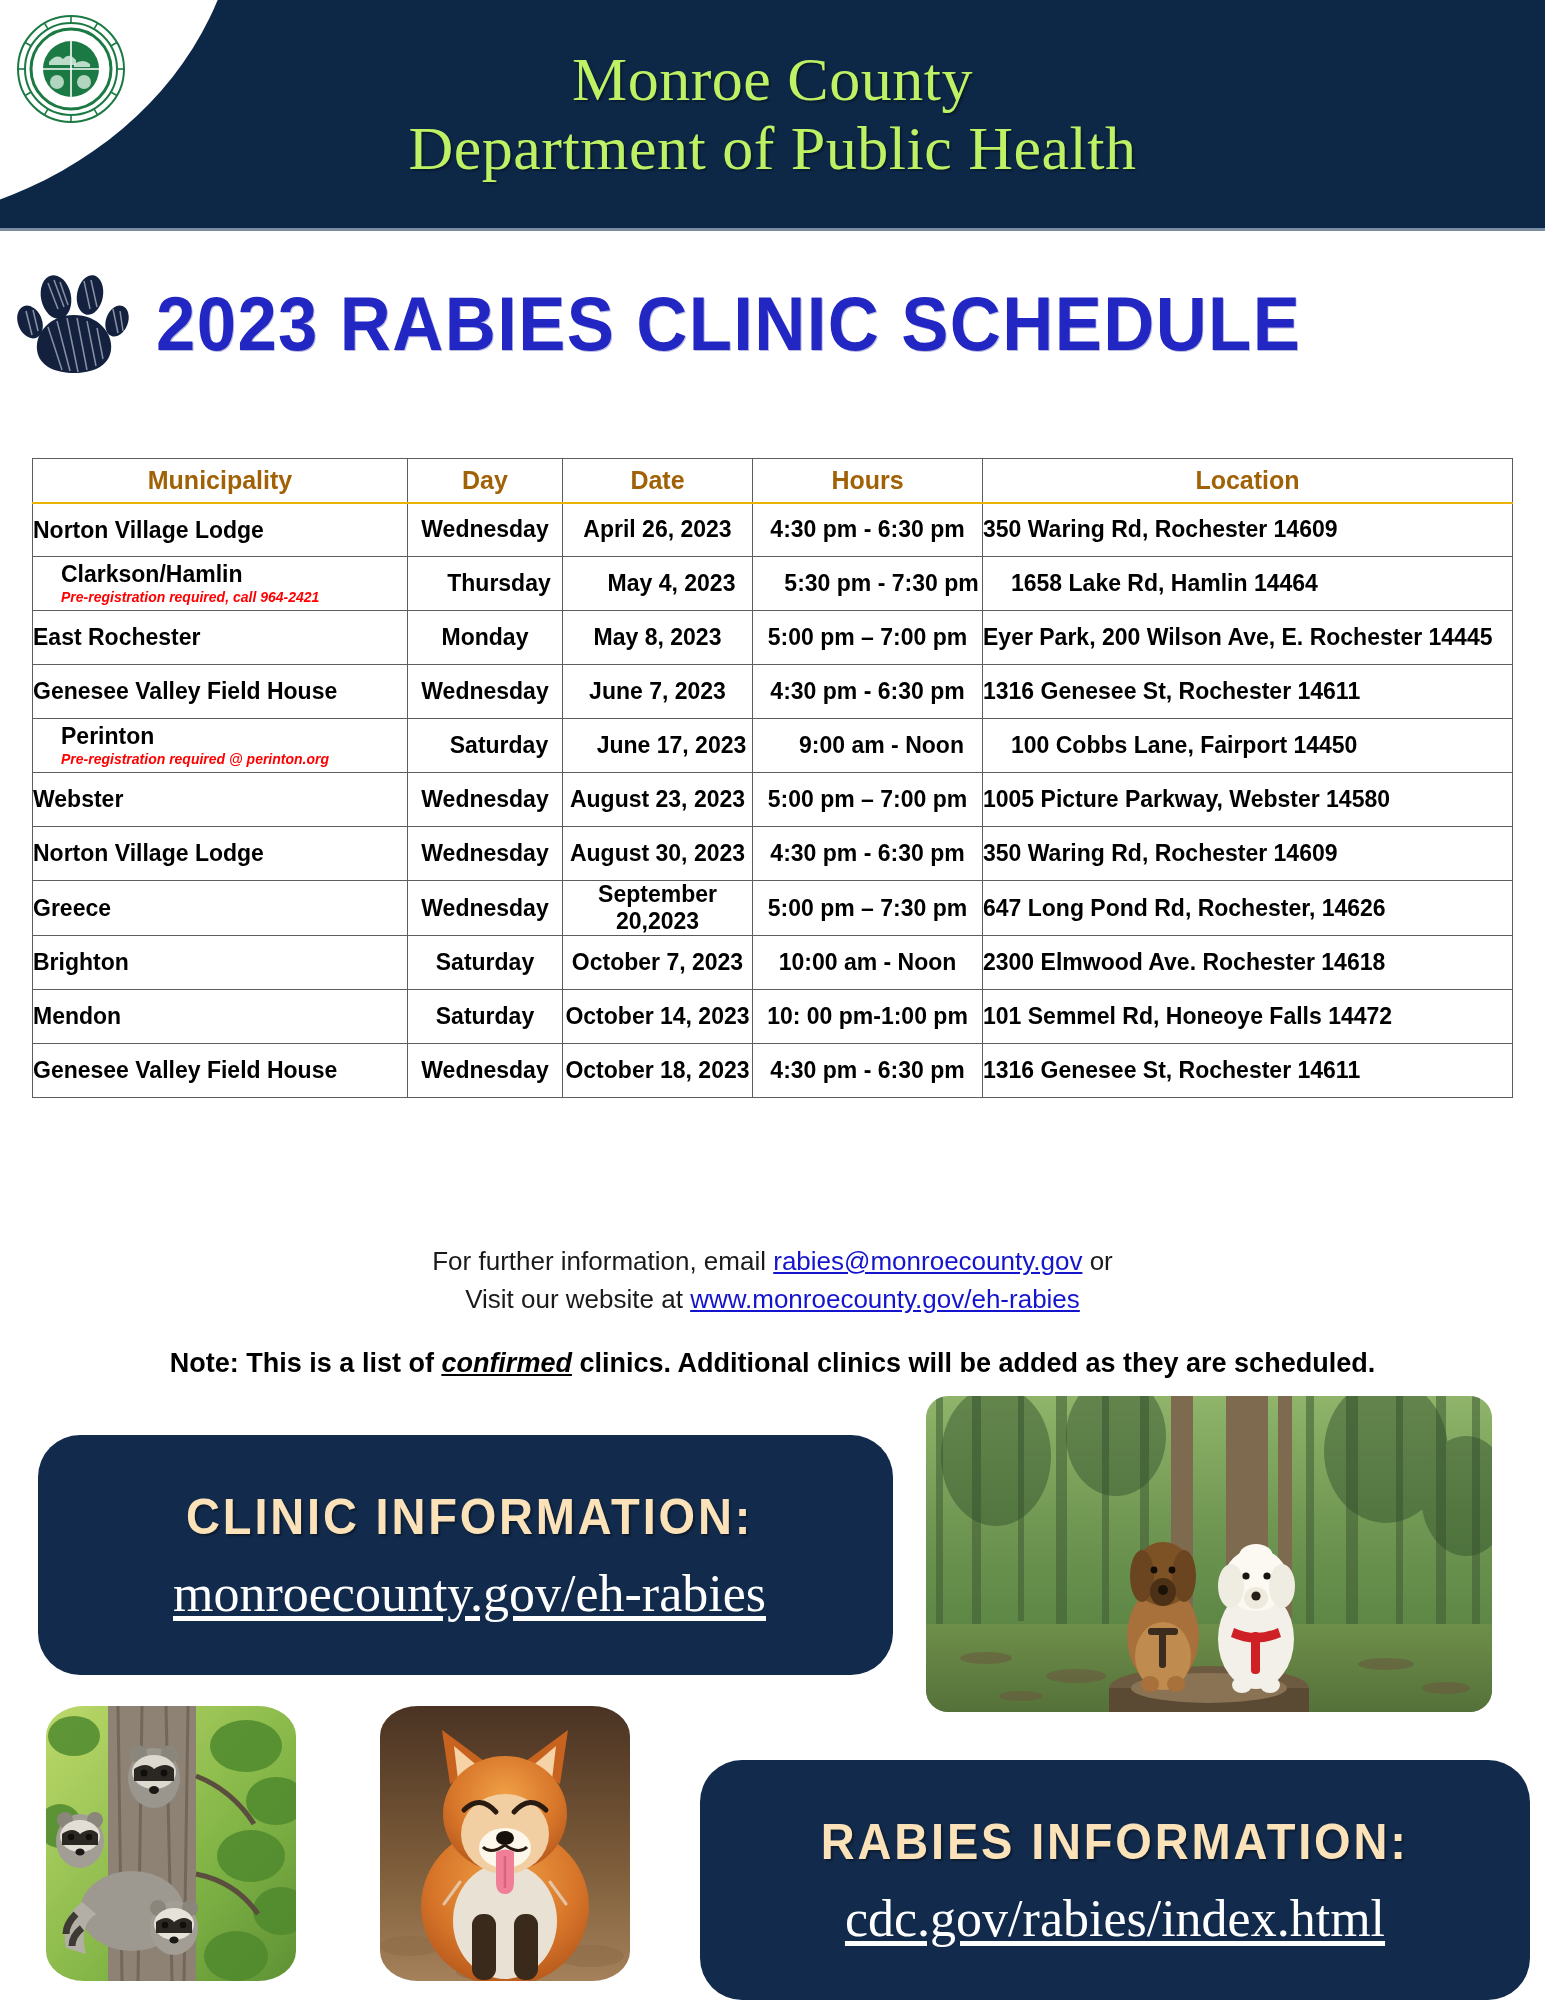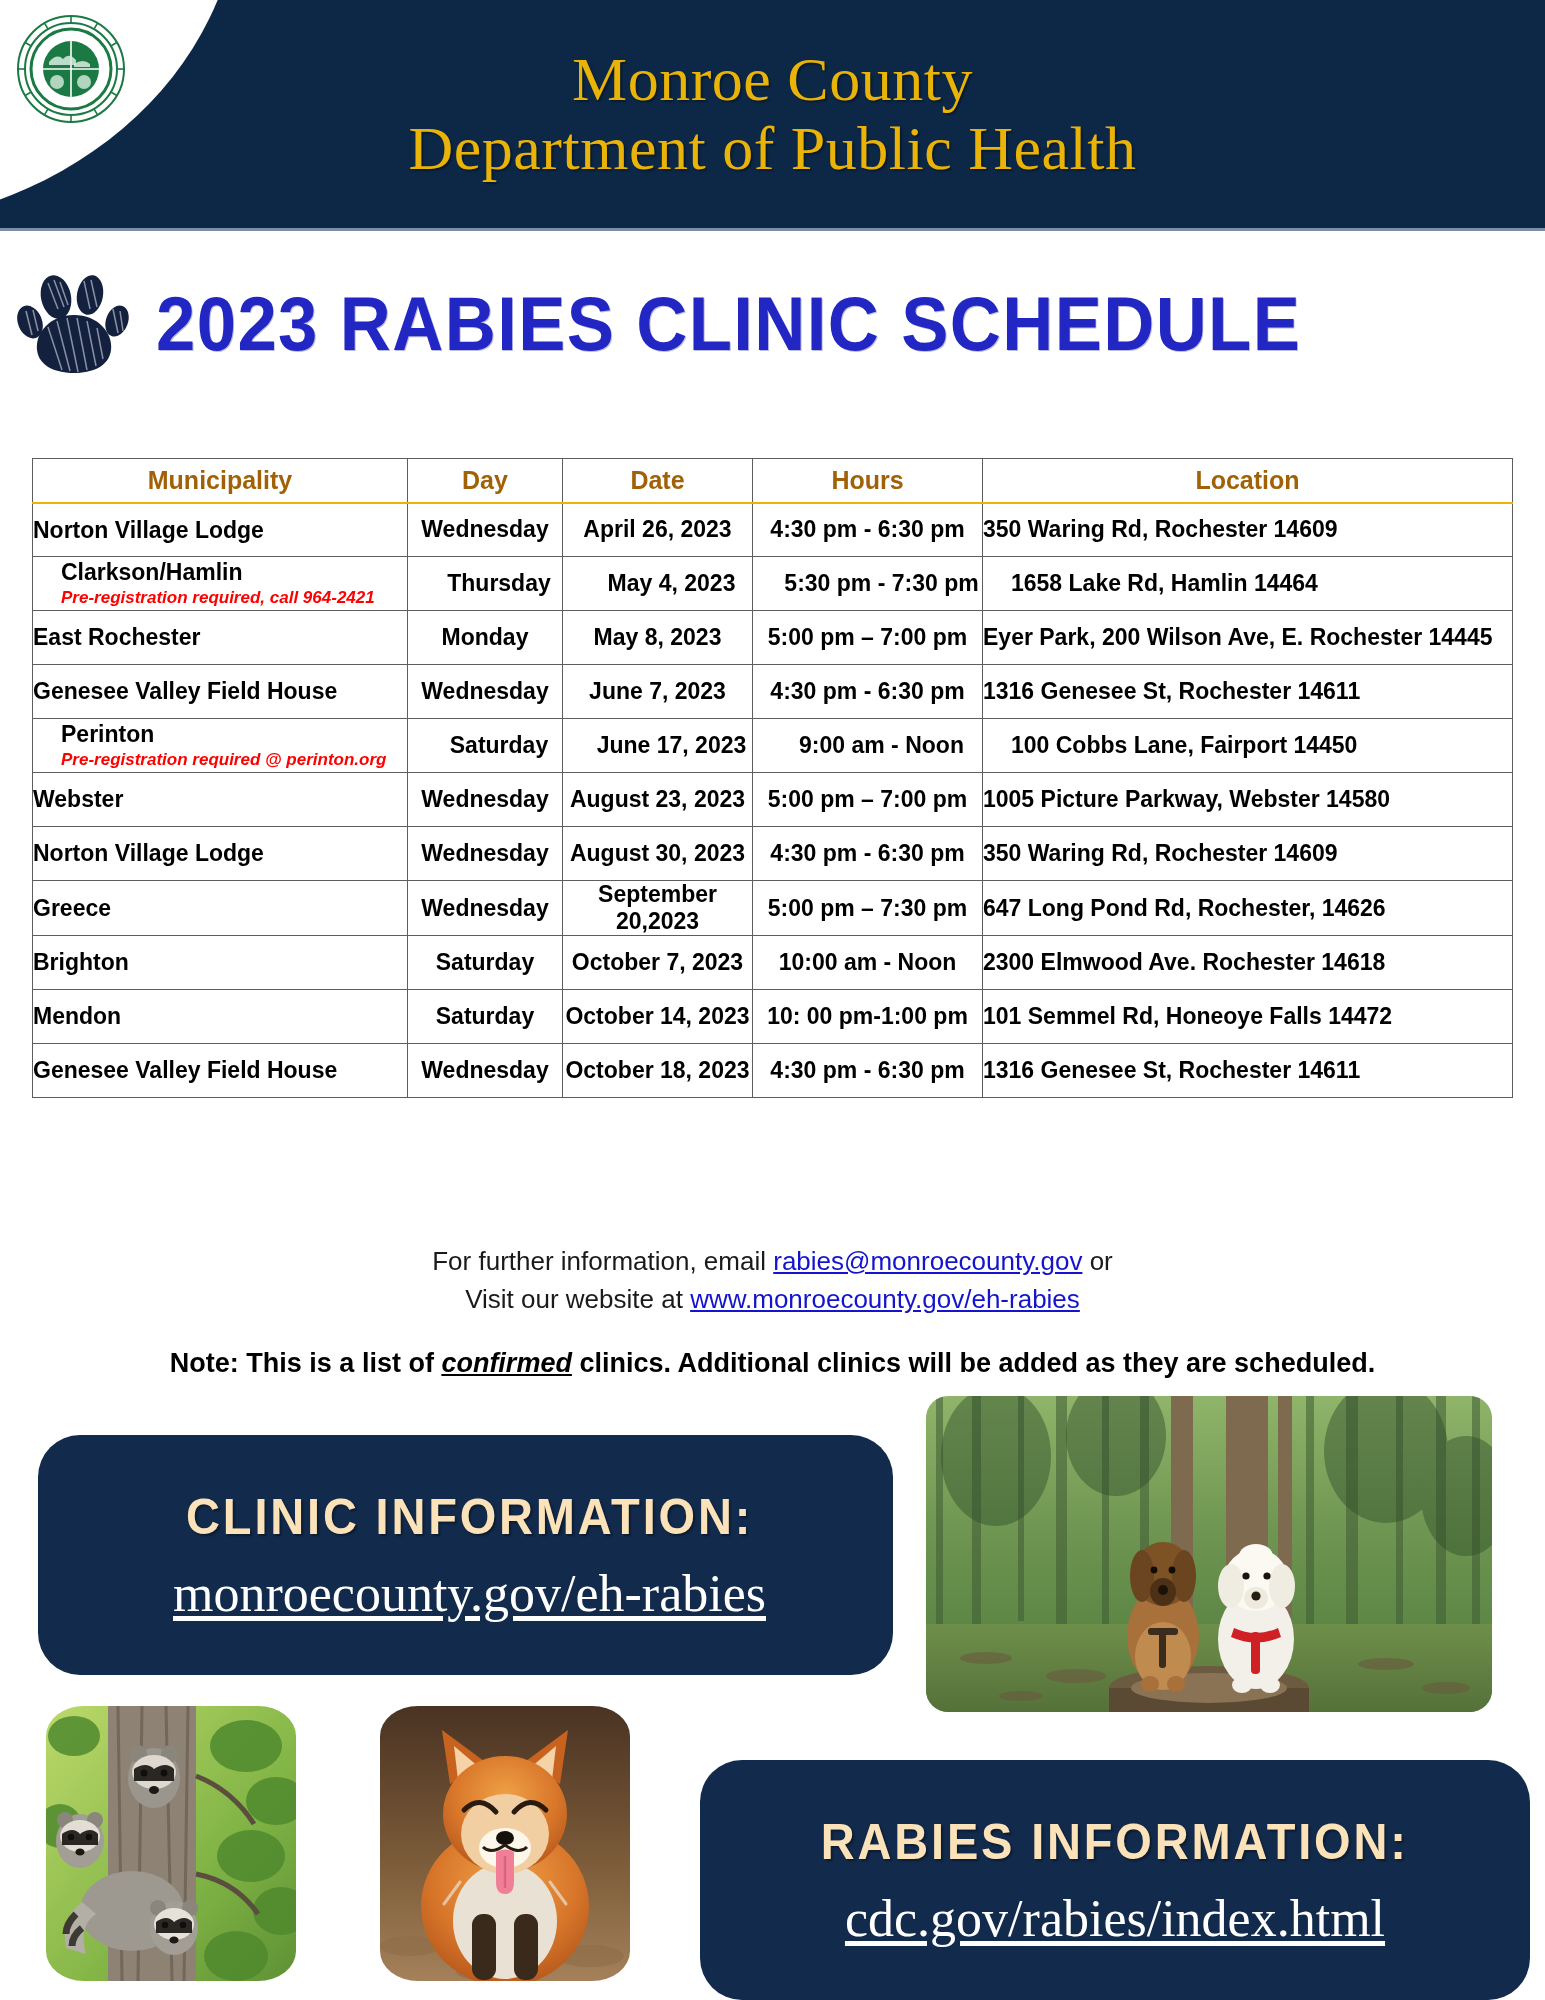--- a/index.html
+++ b/index.html
@@ -50,21 +50,21 @@
     left: 0; top: 0;
     width: 1545px; height: 228px;
     display: flex;
     flex-direction: column;
     align-items: center;
     justify-content: center;
     text-align: center;
     pointer-events: none;
   }
   .header-line1, .header-line2 {
-    color: #eab308;
+    color: #bef264;
     font-family: "Liberation Serif", "DejaVu Serif", serif;
     font-weight: 400;
     letter-spacing: 0.5px;
     line-height: 1.02;
     text-shadow: 2px 2px 2px rgba(0,0,0,0.35);
   }
   .header-line1 { font-size: 62px; }
   .header-line2 { font-size: 62px; margin-top: 6px; }
 
   
@@ -145,21 +145,21 @@
   td.day    { text-align: center; padding: 2px 6px; }
   td.date   { text-align: center; padding: 2px 6px; }
   td.hours  { text-align: center; padding: 2px 6px; }
   td.loc    { text-align: left;   padding: 2px 0 2px 14px; font-size: 21px; }
 
   tr.has-note td { height: 78px; padding-left: 28px; }
   .muni-name { display: block; line-height: 1.15; }
   .muni-note {
     display: block;
     color: #ff0000;
-    font-size: 17px;
+    font-size: 14px;
     font-weight: 700;
     font-style: italic;
     line-height: 1.2;
     margin-top: 2px;
   }
 
   
   .contact {
     position: absolute;
     left: 0; top: 1243px;

